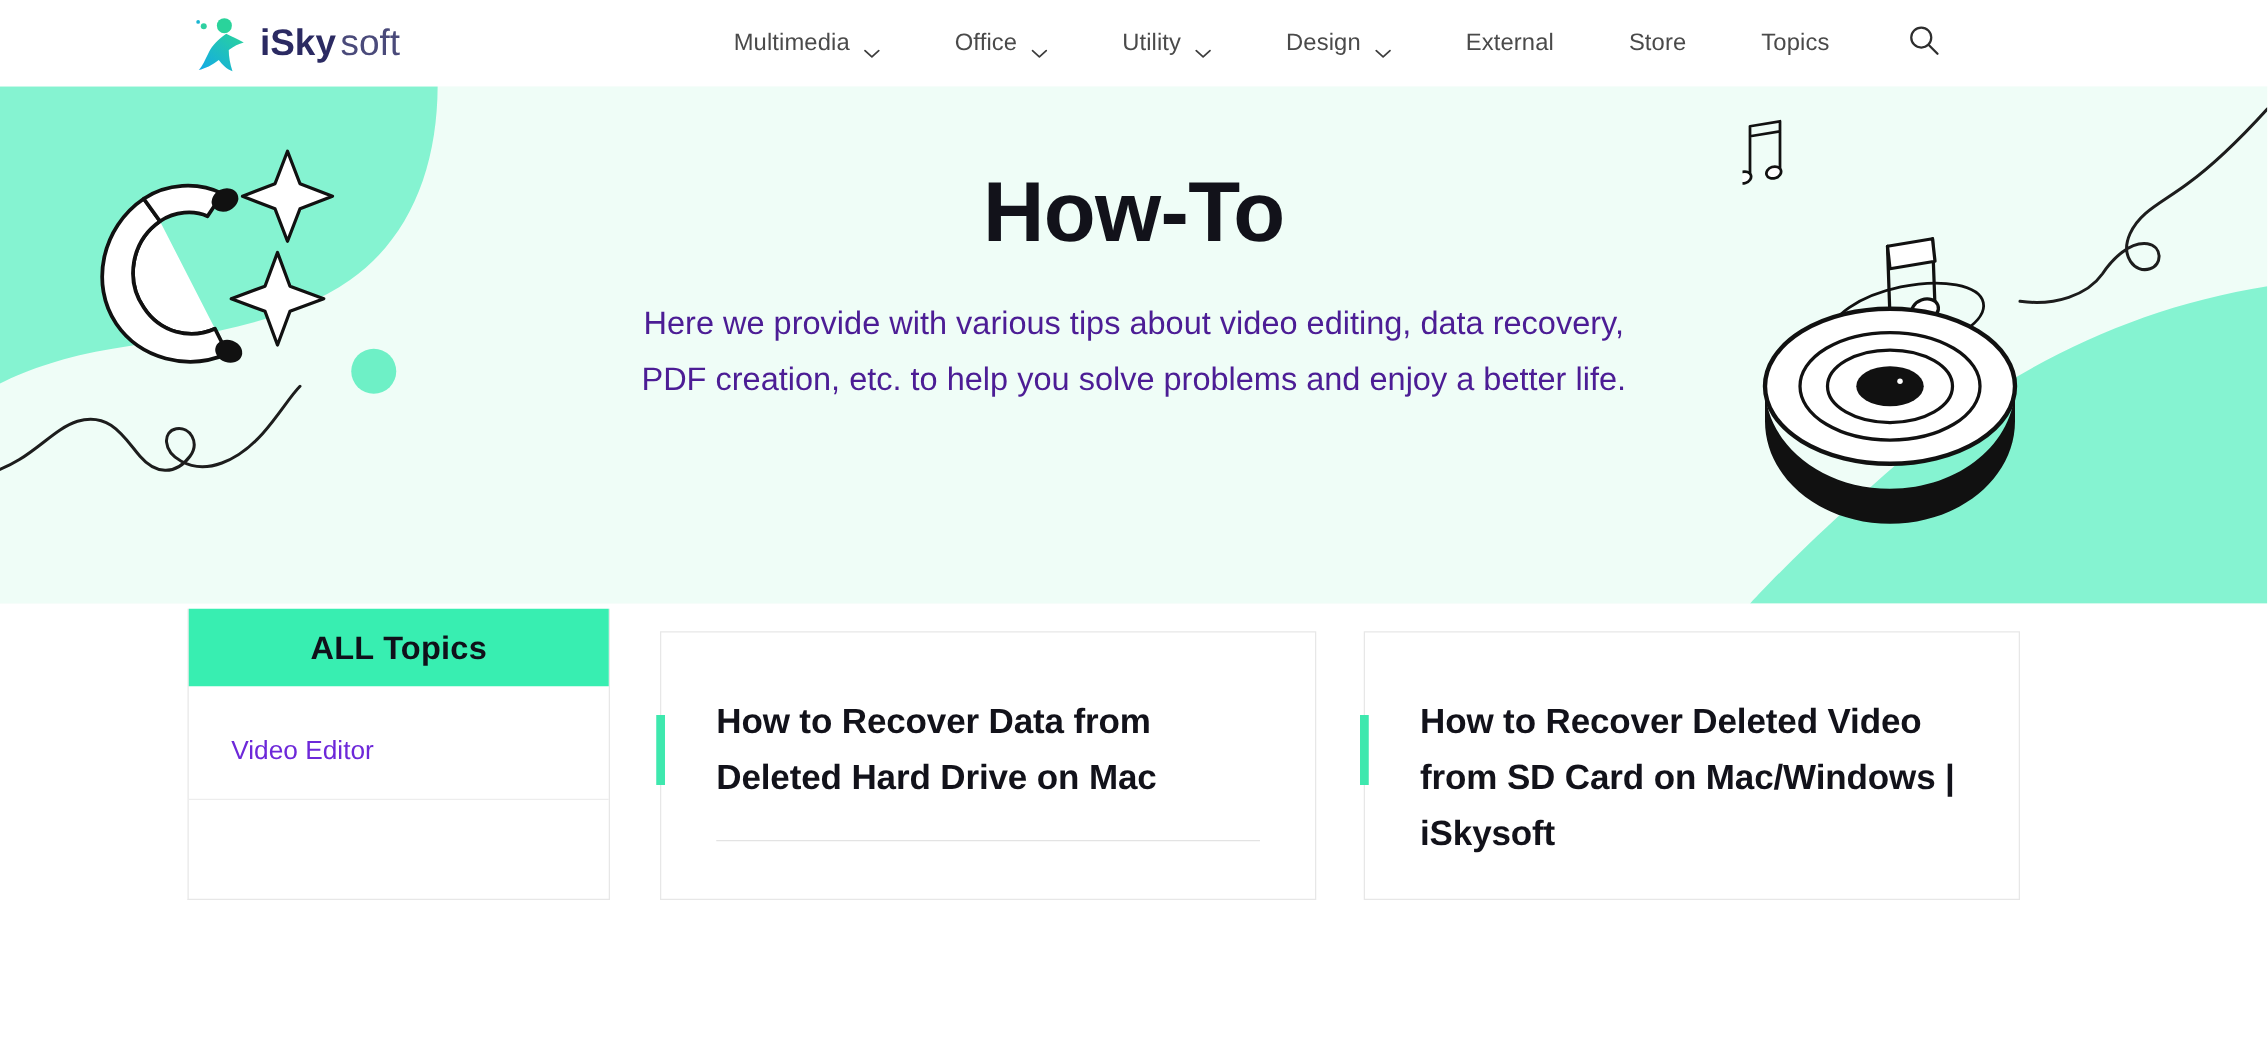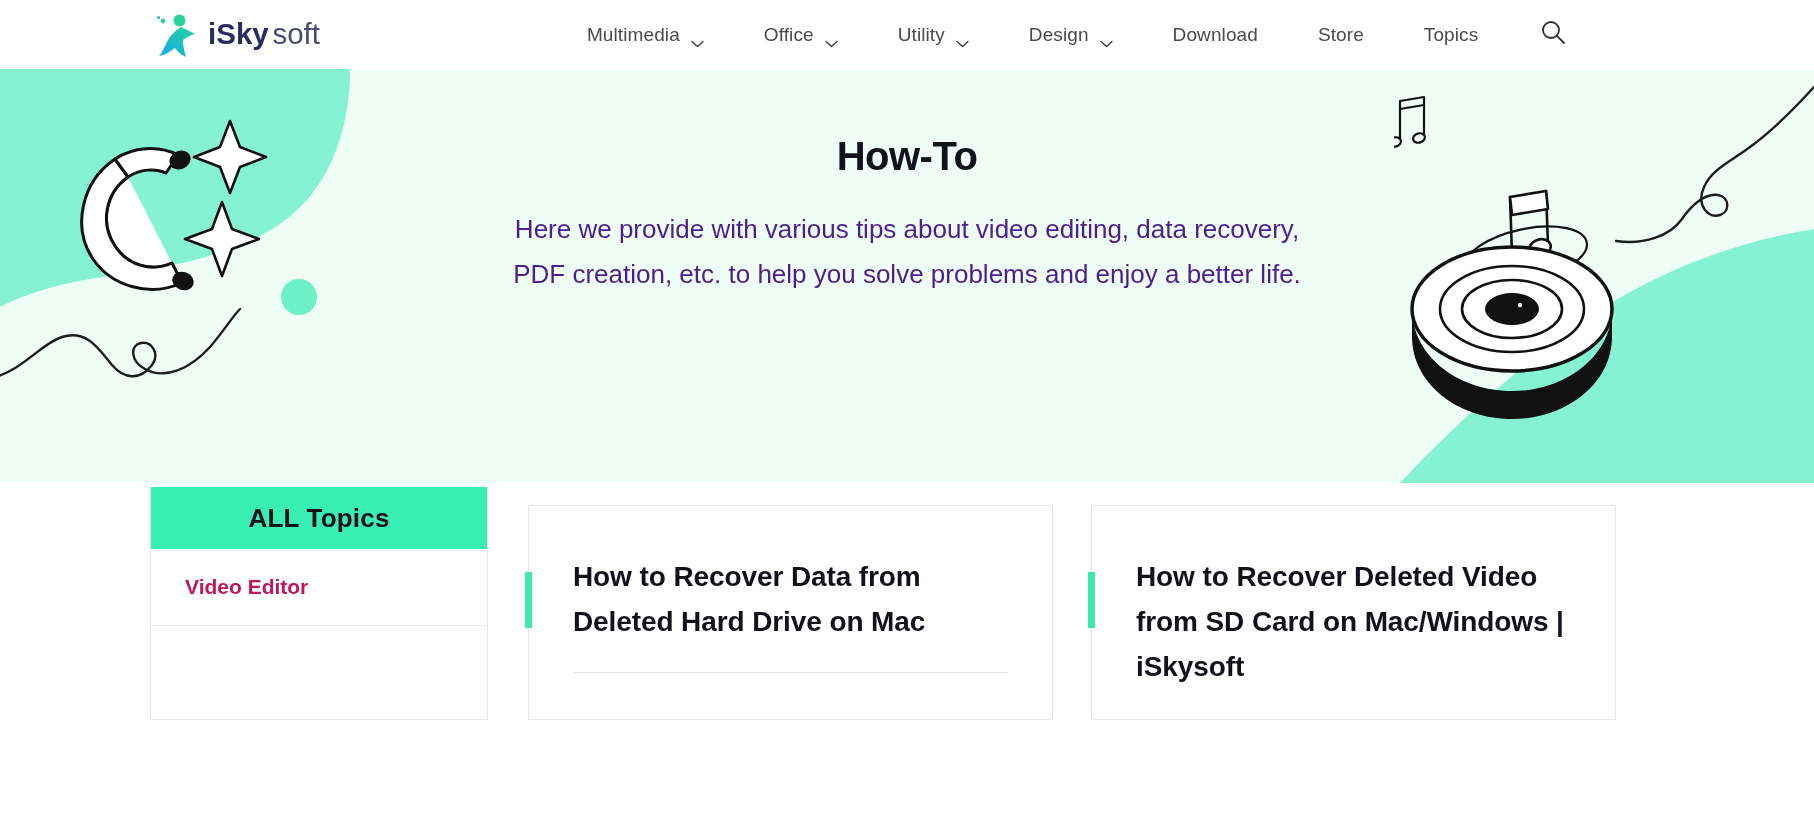--- a/index.html
+++ b/index.html
@@ -81,21 +81,21 @@
     height: 100%;
     display: block;
   }
   .hero-content {
     position: relative;
     z-index: 3;
     text-align: center;
     padding-top: 66px;
   }
   .hero-title {
-    font-size: 40px;
+    font-size: 68px;
     font-weight: 700;
     color: #12121a;
     letter-spacing: -0.5px;
     line-height: 1.05;
   }
   .hero-sub {
     margin: 30px auto 0;
     width: 830px;
     font-size: 26px;
     line-height: 45px;
@@ -130,26 +130,25 @@
     display: flex;
     align-items: center;
     justify-content: center;
     font-size: 26px;
     font-weight: 700;
     color: #10101a;
     letter-spacing: 0.2px;
     cursor: pointer;
   }
   .topic-item {
-    padding: 26px 34px 26px 34px;
+    padding: 40px 34px 26px 34px;
     font-size: 21px;
-    color: #be185d;
+    color: #6d28d9;
     cursor: pointer;
     border-bottom: 1px solid #ededed;
-    font-weight: bold;
   }
 
   .cards {
     margin-left: 40px;
     display: flex;
     gap: 38px;
     flex: 1;
   }
   .card {
     position: relative;
@@ -241,21 +240,21 @@
     <div class="nav-item">
       <span class="nav-label">Design</span>
       <span class="chev">
         <svg viewBox="0 0 13 8" fill="none" xmlns="http://www.w3.org/2000/svg">
             <path d="M1 1.5 L6.5 6.5 L12 1.5" stroke="#3d3d3d" stroke-width="1.4" stroke-linecap="round" stroke-linejoin="round"></path>
           </svg>
       </span>
     </div>
 
     <div class="nav-item">
-      <span class="nav-label">Download</span>
+      <span class="nav-label">External</span>
     </div>
 
     <div class="nav-item">
       <span class="nav-label">Store</span>
     </div>
 
     <div class="nav-item">
       <span class="nav-label">Topics</span>
     </div>
 

